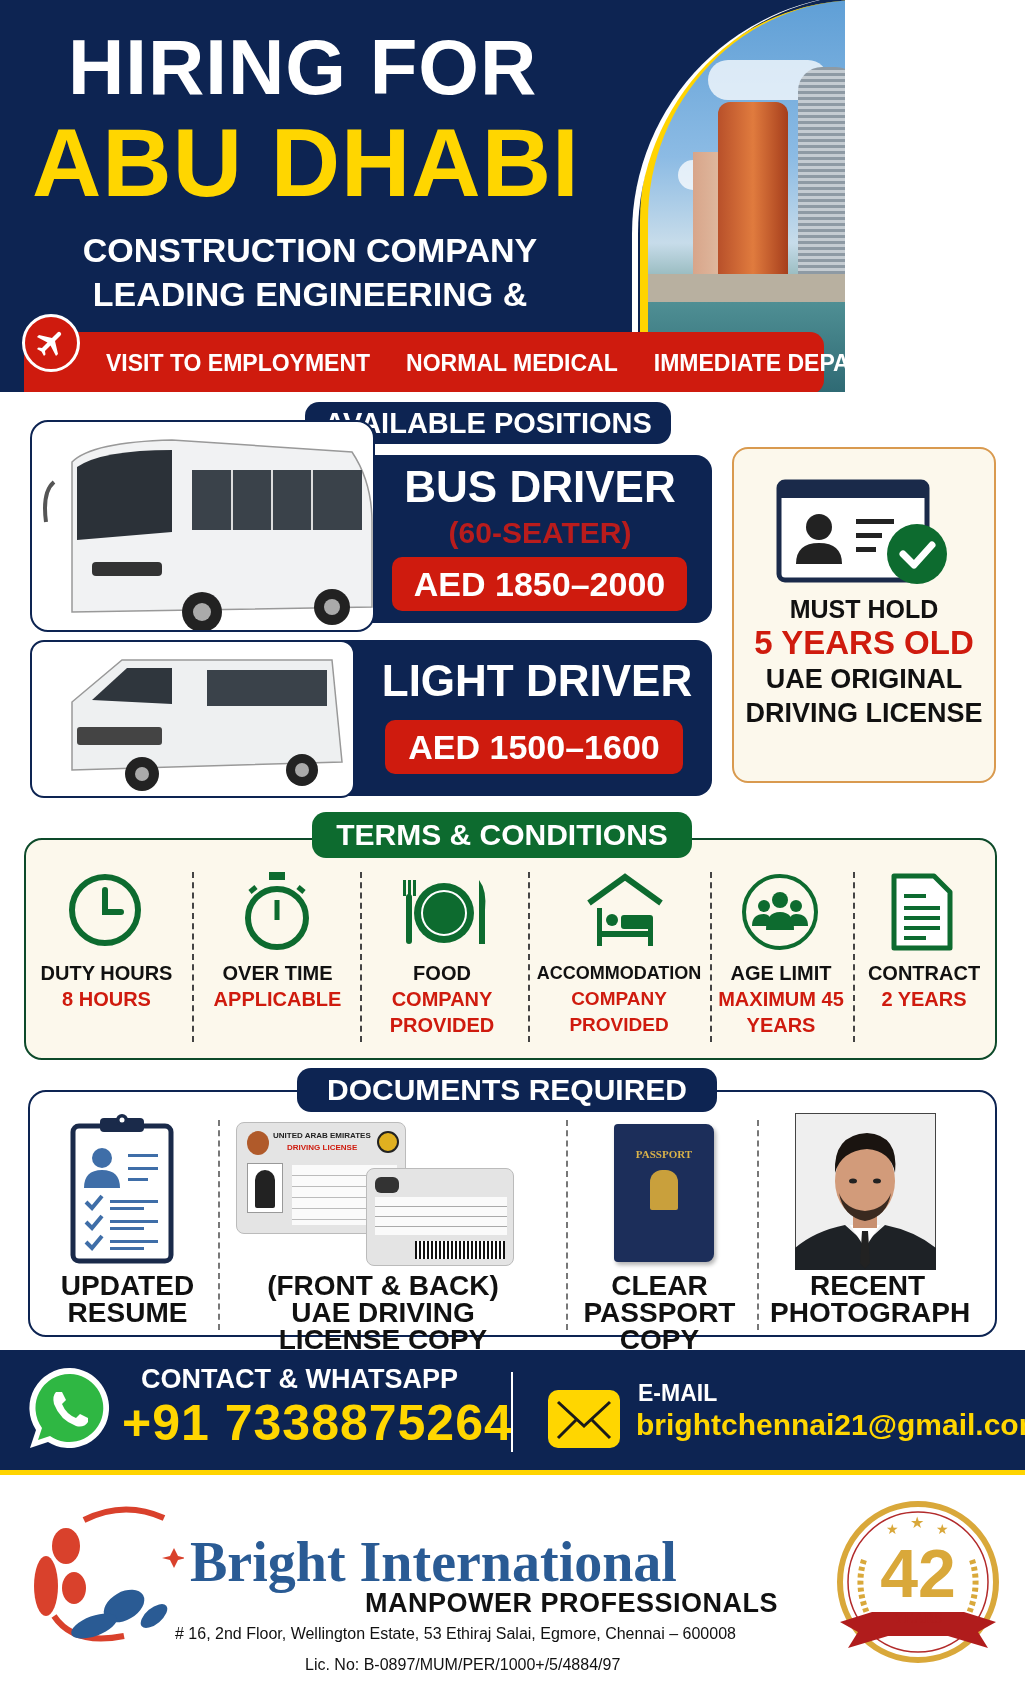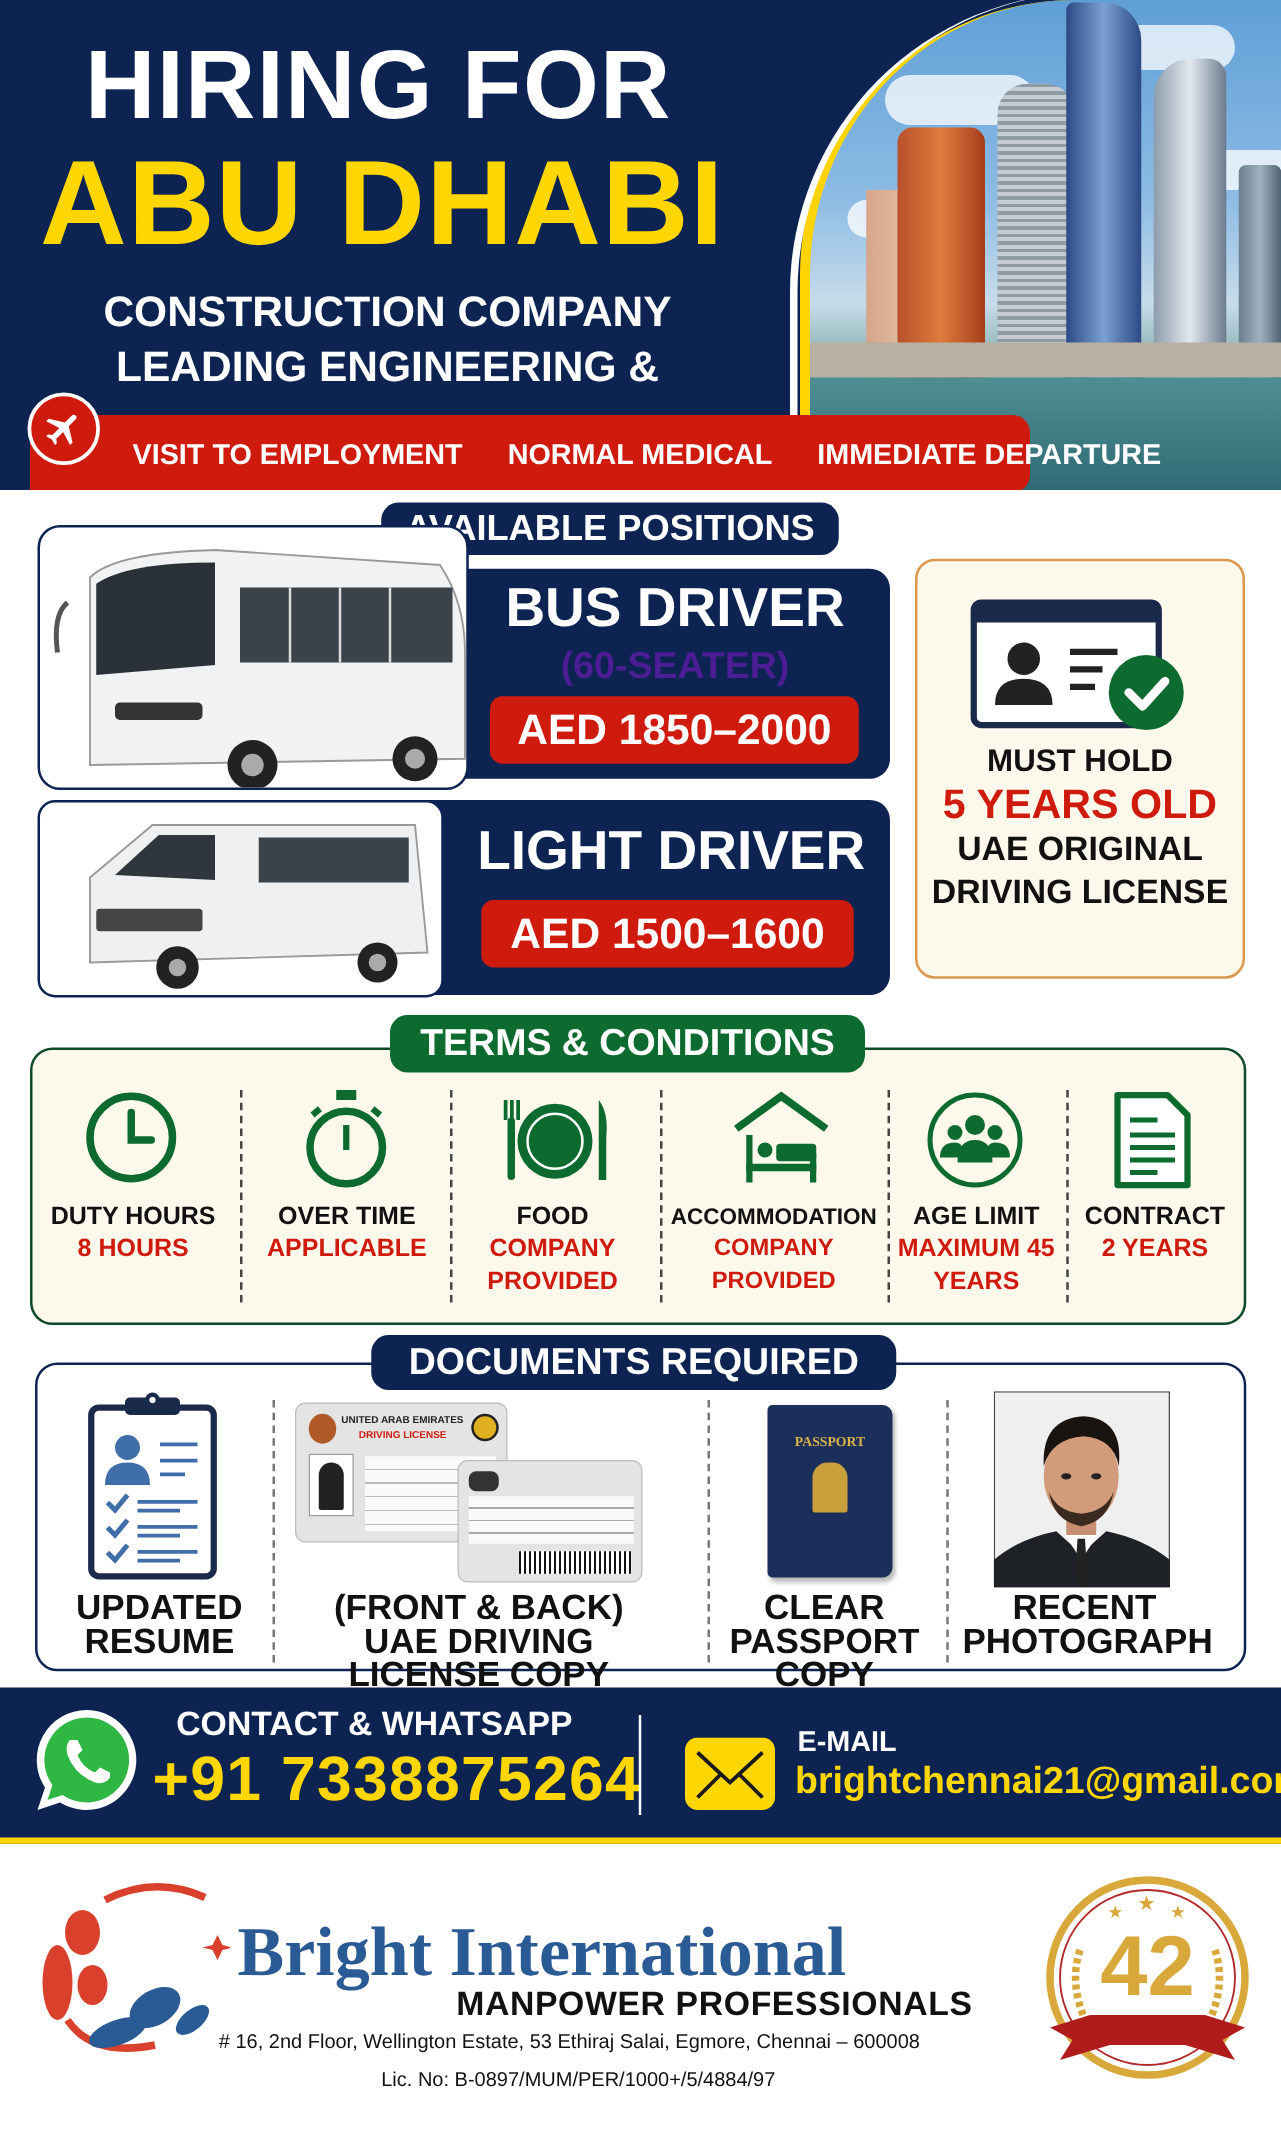--- a/index.html
+++ b/index.html
@@ -1,19 +1,19 @@
 <!DOCTYPE html>
 <html><head>
 <meta charset="utf-8">
 <style>
   * { box-sizing: border-box; margin: 0; padding: 0; }
   body { width: 1025px; height: 1707px; background: #ffffff; font-family: "Liberation Sans", sans-serif; overflow: hidden; position: relative; }
 
   
-  .header { position: absolute; left: 0; top: 0; width: 1025px; height: 392px; background: #0d2452; overflow: hidden; }
+  .header { position: absolute; left: 0; top: 0; width: 845px; height: 392px; background: #0d2452; overflow: hidden; }
   .skyline { position: absolute; left: 640px; top: 0; width: 440px; height: 392px; border-radius: 220px 0 0 0; overflow: hidden;
     background: linear-gradient(180deg, #5f9fd6 0%, #8cbbe4 40%, #c7dcea 62%, #7aa6a4 76%, #4e8a8b 100%);
     border-left: 8px solid #ffd400; }
   .skyline-ring { position: absolute; left: 632px; top: -6px; width: 460px; height: 420px; border-radius: 240px 0 0 0; border-left: 6px solid #ffffff; pointer-events:none; }
   .tower { position: absolute; bottom: 90px; }
   .water { position: absolute; left: 0; bottom: 0; width: 100%; height: 90px; background: linear-gradient(180deg,#4f8f94,#2f6a74); }
   .cloud { position: absolute; background: rgba(255,255,255,0.75); border-radius: 40px; }
 
   .h-title1 { position: absolute; left: 68px; top: 22px; font-size: 78px; color: #ffffff; font-weight: bold; letter-spacing: 1px; }
   .h-title2 { position: absolute; left: 32px; top: 108px; font-size: 96px; color: #ffd600; font-weight: bold; letter-spacing: 1px; }
@@ -22,21 +22,21 @@
   .red-band { position: absolute; left: 24px; top: 332px; width: 800px; height: 62px; background: #cf1b0e; border-radius: 0 14px 14px 0; display: flex; align-items: center; padding-left: 82px; }
   .plane-circle { position: absolute; left: 22px; top: 314px; width: 58px; height: 58px; border-radius: 50%; background: #cf1b0e; border: 3px solid #ffffff; display:flex; align-items:center; justify-content:center; }
   .band-item { color: #ffffff; font-size: 23px; font-weight: bold; white-space: nowrap; }
   .band-sep { width: 2px; height: 30px; background: #ffffff; margin: 0 18px; }
 
   
   .pill-title { position: absolute; background: #0d2452; color: #fff; font-weight: bold; border-radius: 14px; text-align: center; }
   .veh-card { position: absolute; border: 2px solid #0d2452; border-radius: 14px; background: #fff; overflow: hidden; }
   .pos-card { position: absolute; background: #0d2452; border-radius: 0 16px 16px 0; }
   .pos-name { position: absolute; color: #fff; font-weight: bold; text-align: center; }
-  .pos-sub { position: absolute; color: #4c1d95; font-weight: bold; text-align: center; }
+  .pos-sub { position: absolute; color: #b91c1c; font-weight: bold; text-align: center; }
   .salary { position: absolute; background: #cf1b0e; color: #fff; font-weight: bold; border-radius: 10px; text-align: center; }
 
   .license-card { position: absolute; left: 732px; top: 447px; width: 264px; height: 336px; background: #fcf8ec; border: 2px solid #d99a4f; border-radius: 16px; }
   .lic-line { position: absolute; left: 0; width: 100%; text-align: center; font-weight: bold; }
 
   
   .terms-box { position: absolute; left: 24px; top: 838px; width: 973px; height: 222px; background: #fcf8ec; border: 2px solid #0d4a2a; border-radius: 18px; }
   .terms-title { position: absolute; left: 312px; top: 812px; width: 380px; height: 46px; background: #0d6b2f; color: #fff; font-weight: bold; font-size: 30px; border-radius: 14px; text-align: center; line-height: 46px; }
   .term-col { position: absolute; top: 870px; text-align: center; }
   .term-label { font-size: 20px; font-weight: bold; color: #111; line-height: 26px; }

